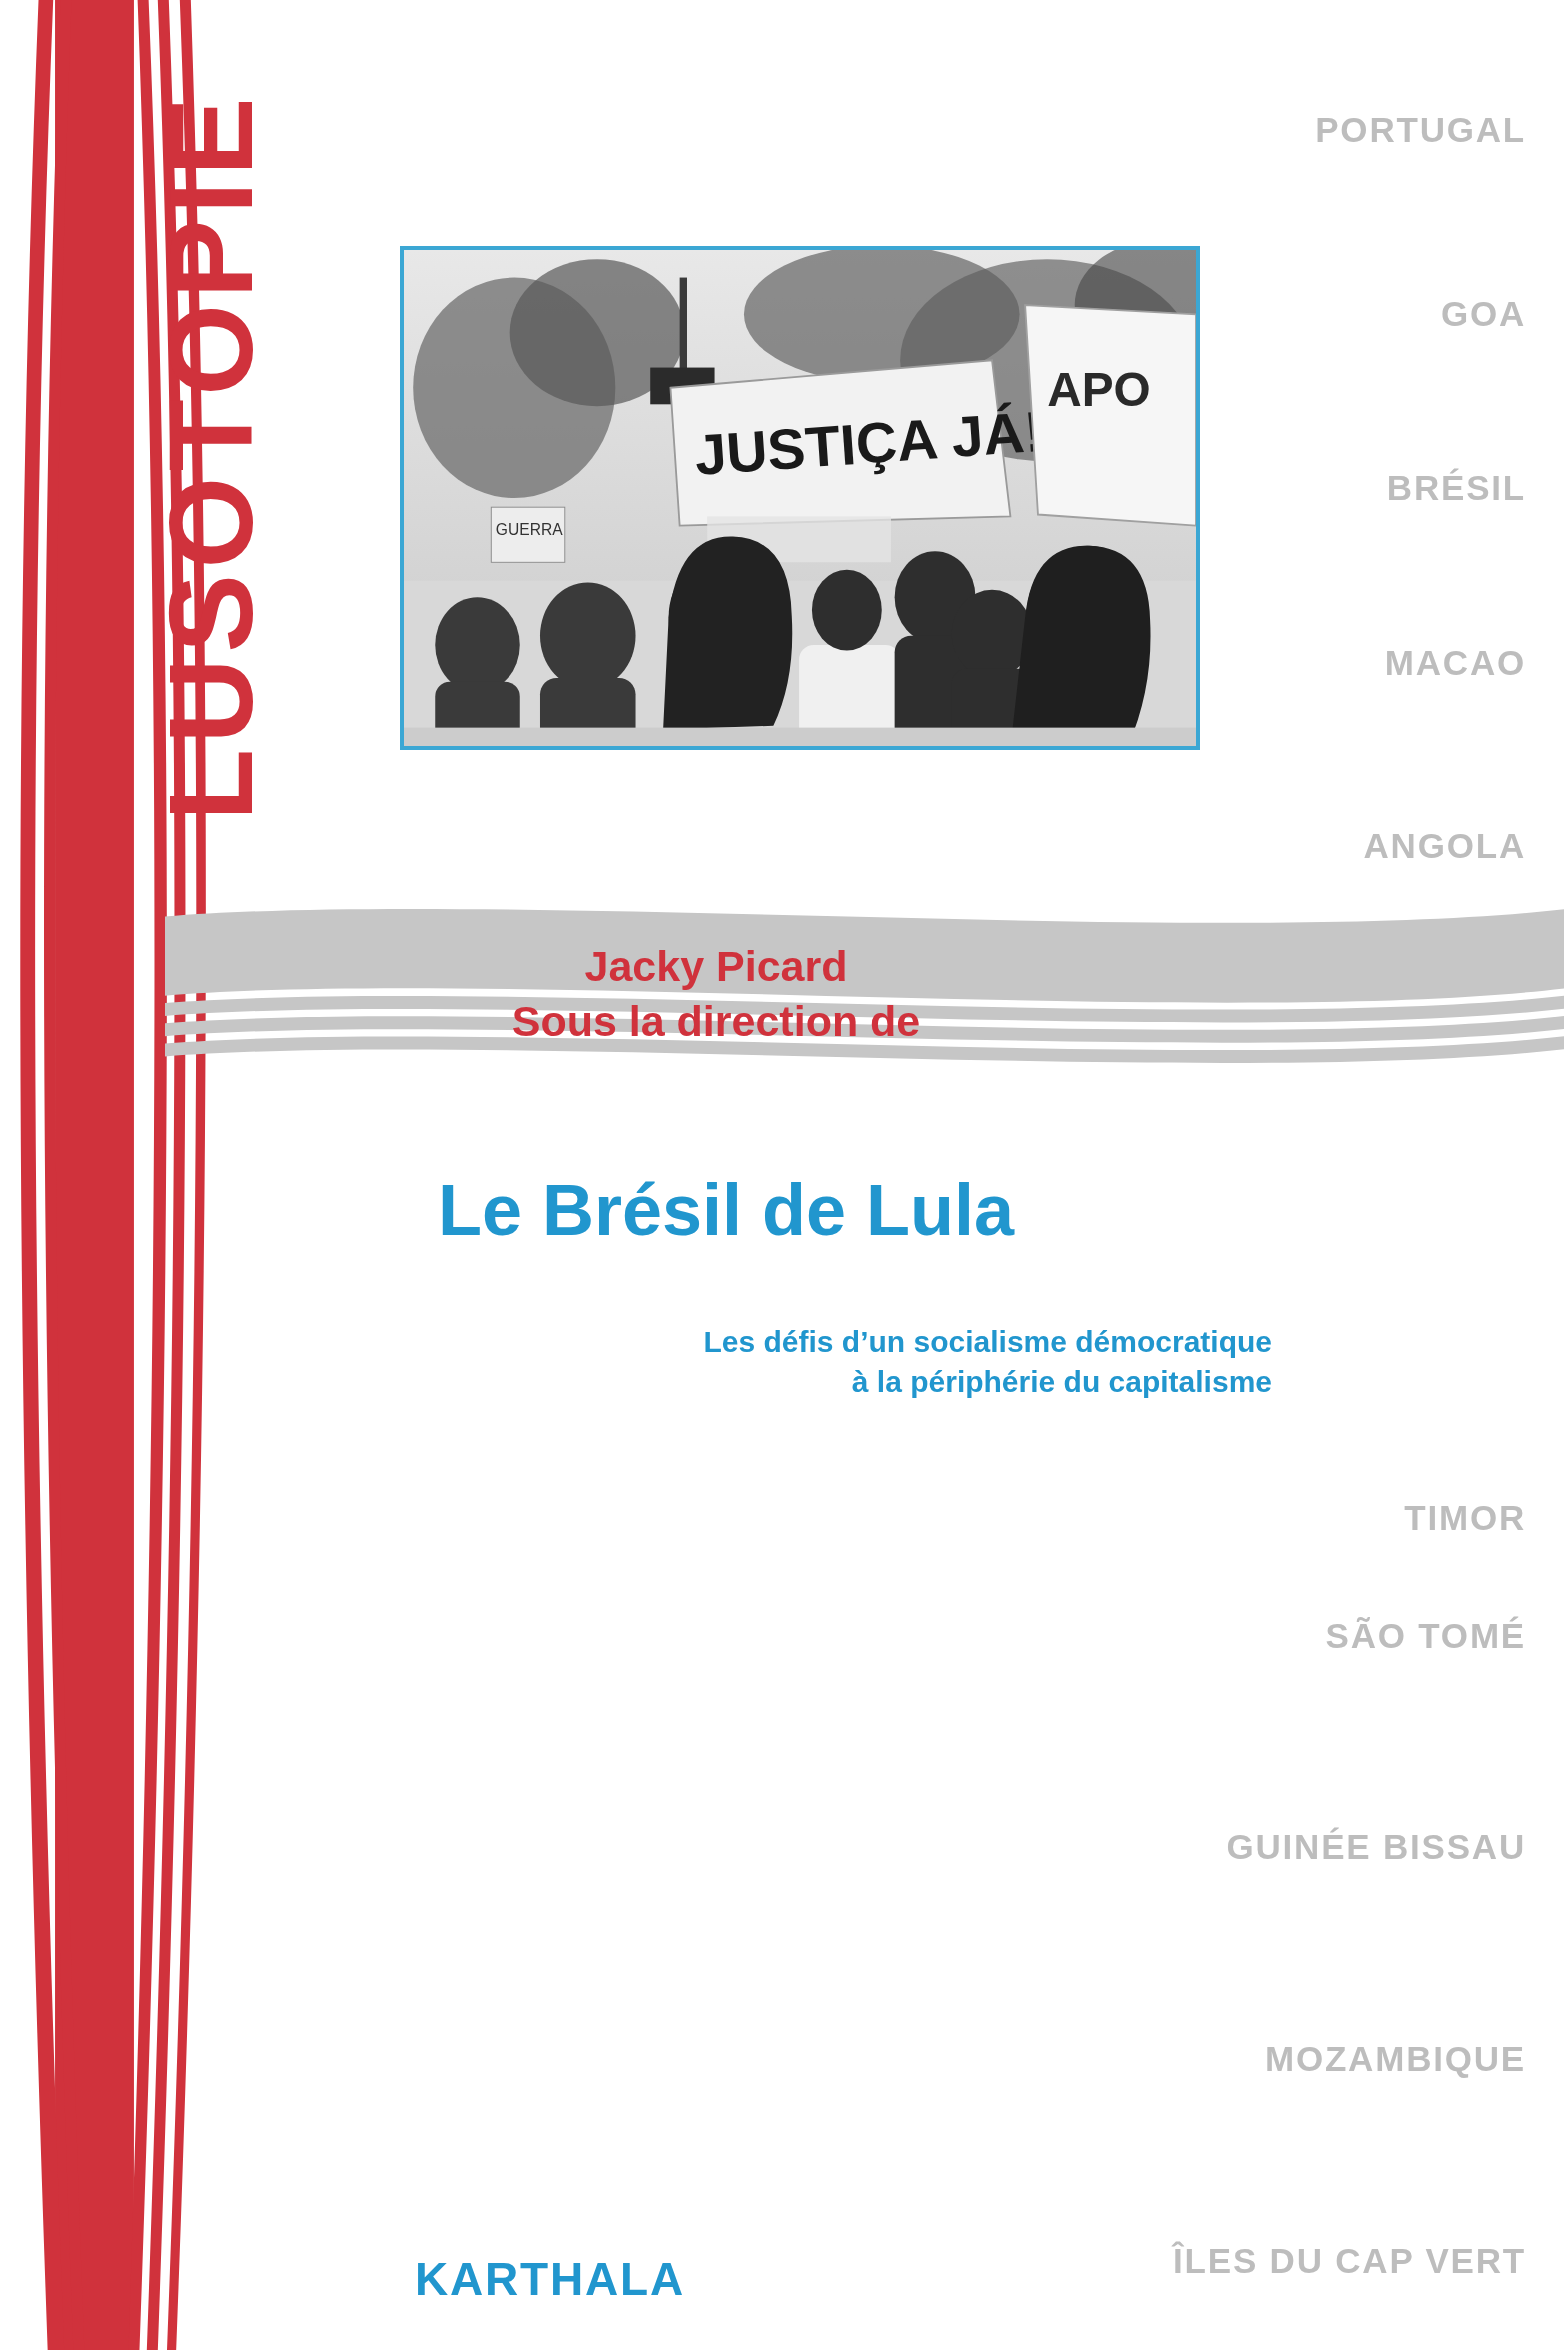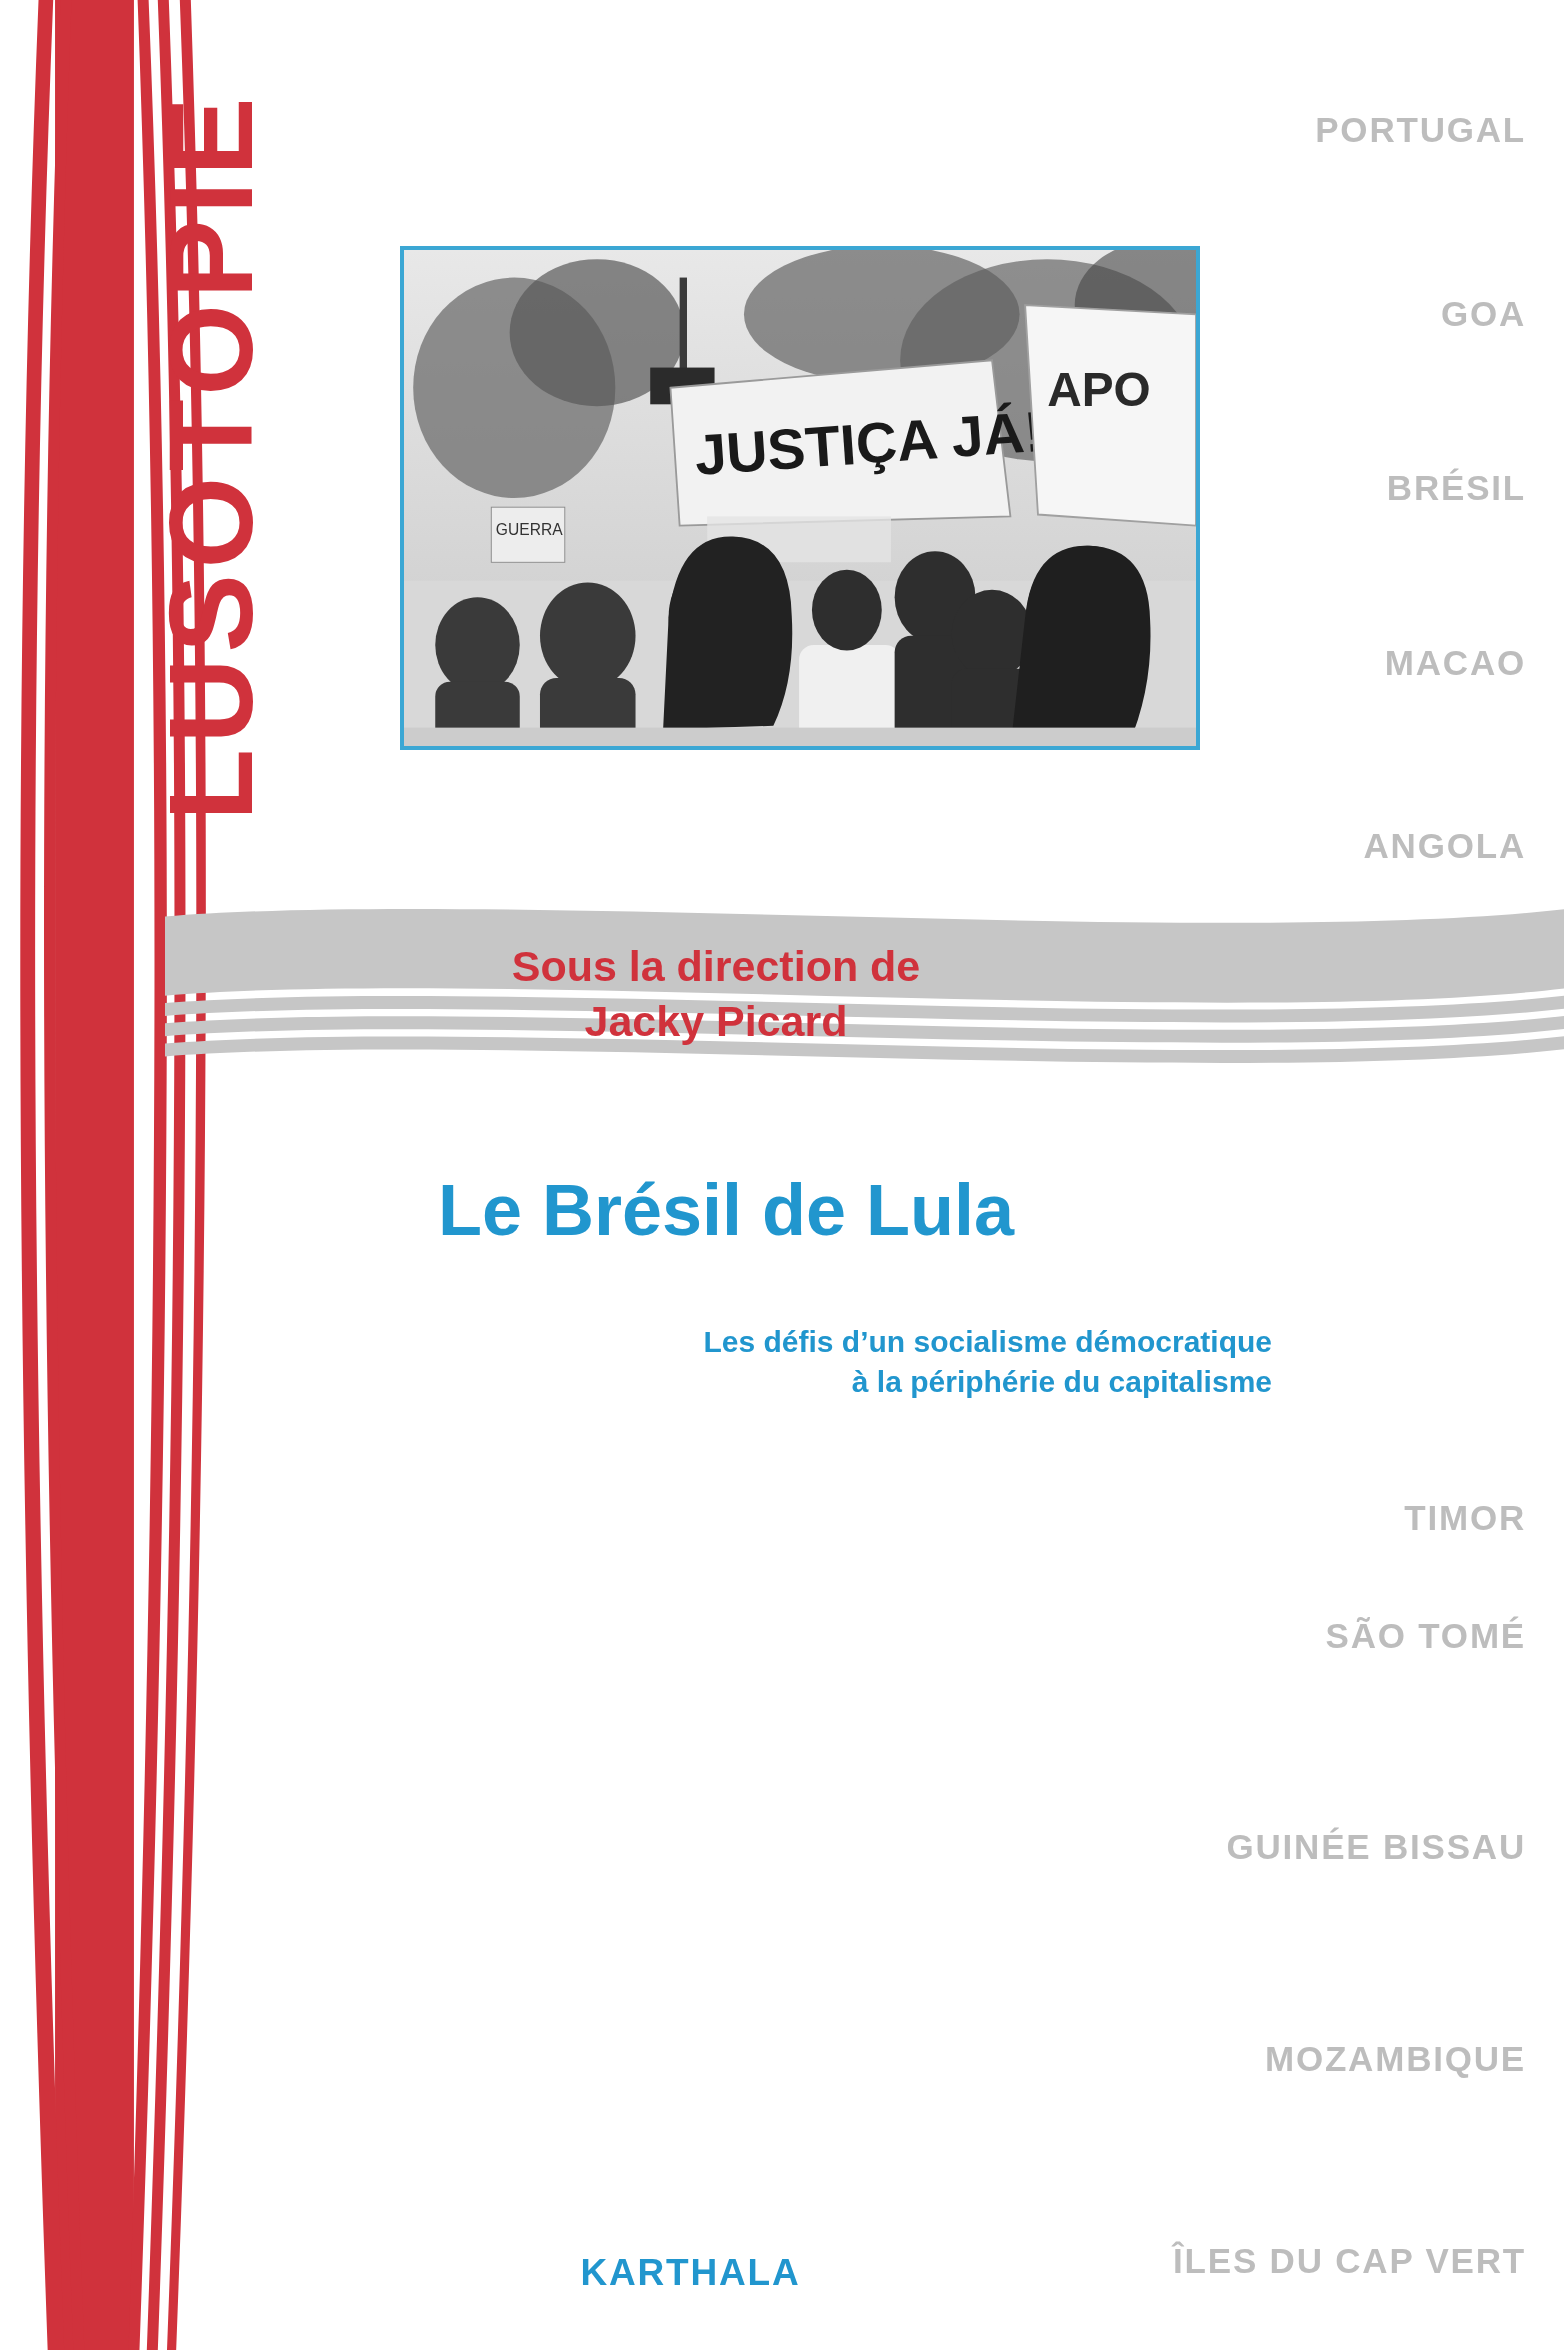--- a/index.html
+++ b/index.html
@@ -114,23 +114,22 @@
     font-weight: bold;
     line-height: 1.34;
   }
 
   
   .publisher {
     position: absolute;
     left: 415px;
     top: 2252px;
     width: 551px;
-    text-align: center;
     color: #2196ce;
-    font-size: 37px;
+    font-size: 46px;
     font-weight: bold;
     letter-spacing: 1.8px;
   }
 </style>
 </head>
 <body>
 
 <div id="cover">
 
   <div class="red-stripes">
@@ -219,22 +218,22 @@
   <div class="wave-band">
     <svg class="photo-svg" viewBox="0 0 1524 200" preserveAspectRatio="none">
       <path d="M0 18 C 360 -12, 1160 52, 1524 10 L1524 96 C 1160 140, 360 74, 0 104 Z" fill="#c6c6c6"></path>
       <path d="M0 112 C 360 84, 1160 146, 1524 104 L1524 118 C 1160 160, 360 98, 0 126 Z" fill="#c6c6c6"></path>
       <path d="M0 134 C 360 106, 1160 168, 1524 126 L1524 140 C 1160 182, 360 120, 0 148 Z" fill="#c6c6c6"></path>
       <path d="M0 156 C 360 128, 1160 190, 1524 148 L1524 162 C 1160 204, 360 142, 0 170 Z" fill="#c6c6c6"></path>
     </svg>
   </div>
 
   <div class="editor">
+    <div>Jacky Picard</div>
     <div>Sous la direction de</div>
-    <div>Jacky Picard</div>
   </div>
 
   <div class="main-title">Le Brésil de Lula</div>
   <div class="subtitle">
     <div>Les défis d’un socialisme démocratique</div>
     <div>à la périphérie du capitalisme</div>
   </div>
 
   <div class="publisher">KARTHALA</div>
 

